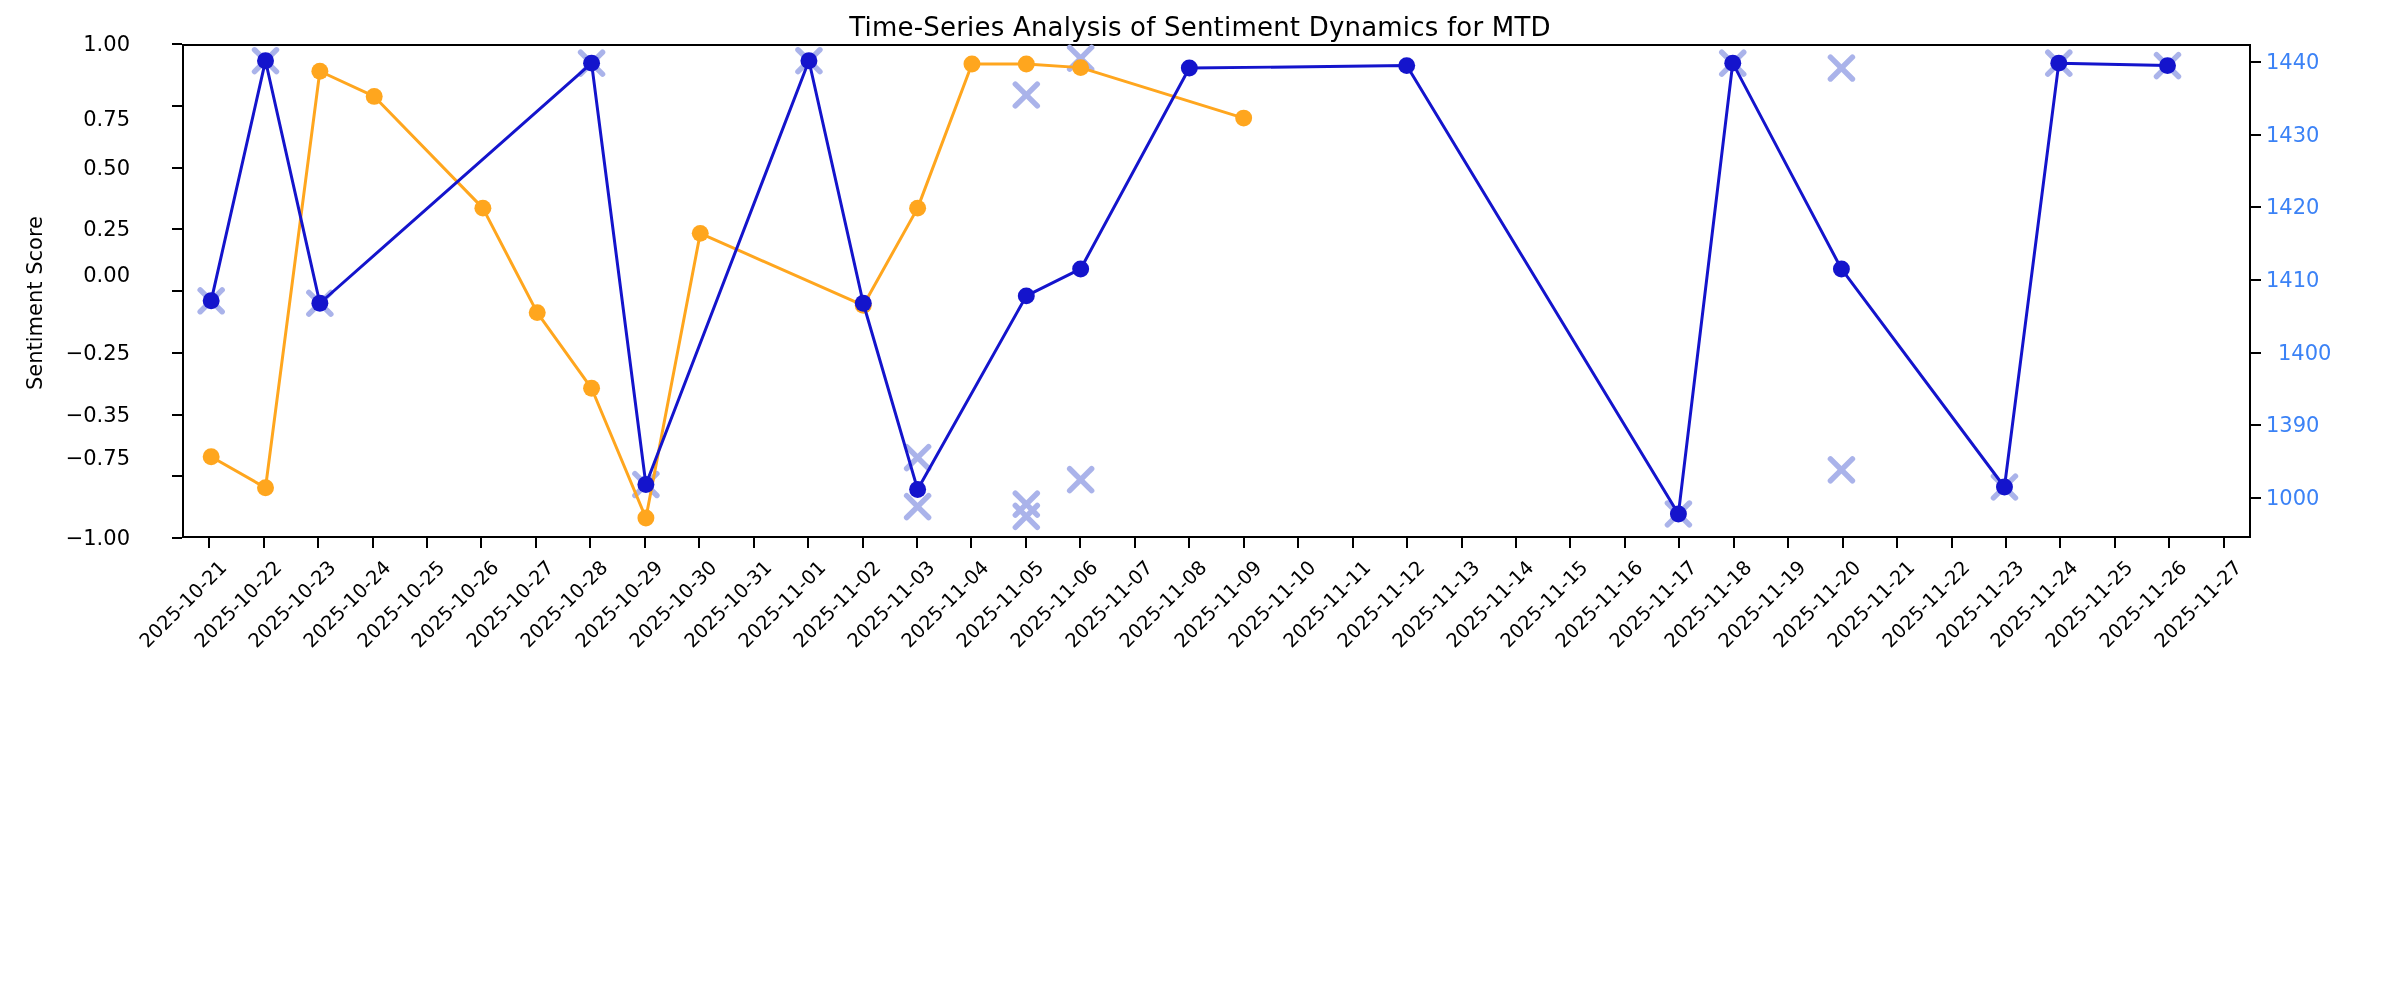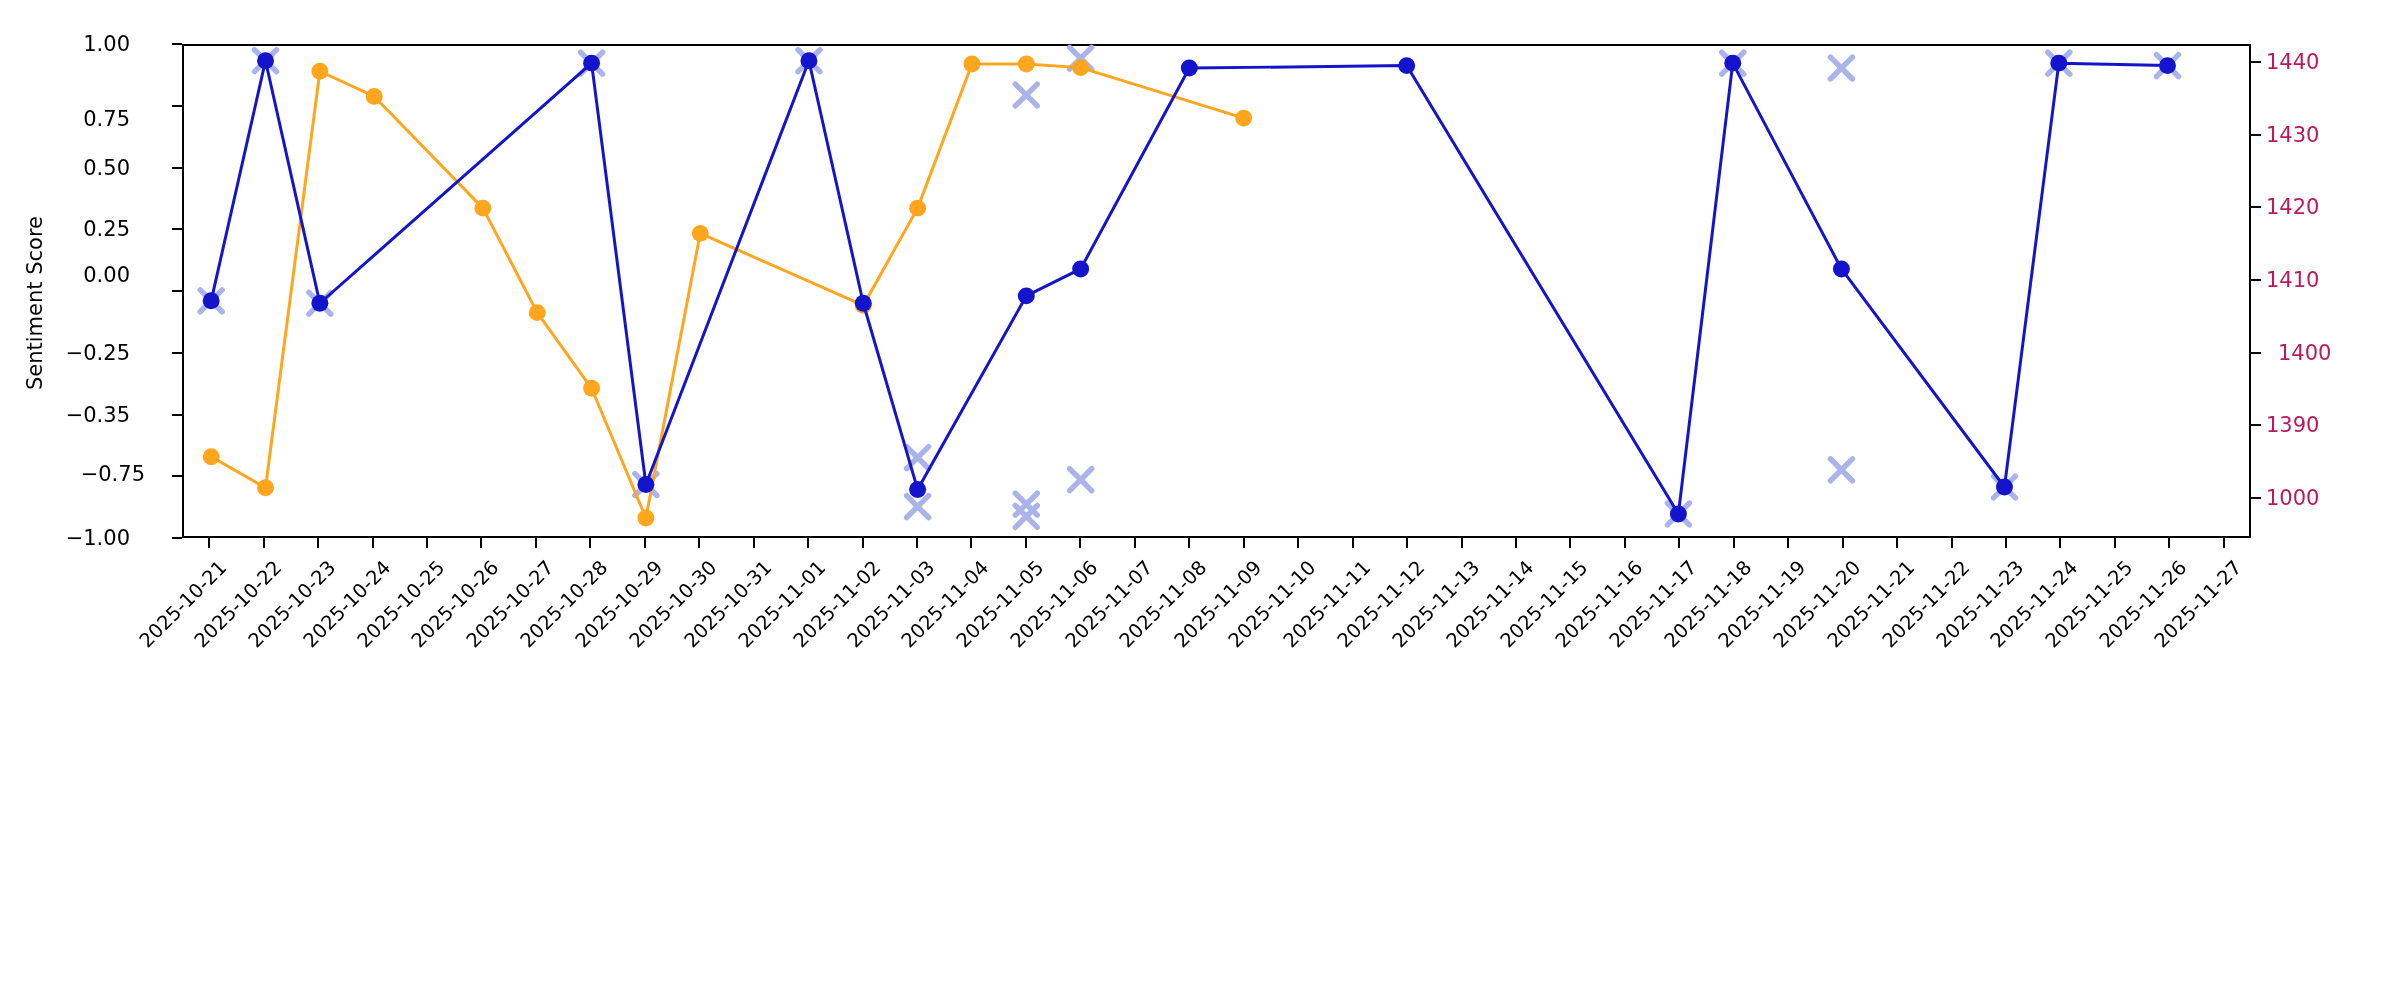--- a/index.html
+++ b/index.html
@@ -3,59 +3,60 @@
 <meta charset="utf-8">
 <style>
   html,body{margin:0;padding:0;background:#ffffff;}
   body{width:2400px;height:1000px;font-family:"DejaVu Sans",sans-serif;overflow:hidden;}
   #fig{position:relative;width:2400px;height:1000px;background:#ffffff;}
   #title{position:absolute;left:0;top:12px;width:2400px;text-align:center;font-size:26px;color:#000;letter-spacing:.2px;}
   
   #axes{position:absolute;left:182px;top:44px;width:2069px;height:494px;border:2.2px solid #000;box-sizing:border-box;background:transparent;}
   #plotsvg{position:absolute;left:0;top:0;width:100%;height:100%;overflow:visible;}
   .ytick-lab-left{position:absolute;left:0;width:130px;text-align:right;font-size:21px;color:#000;transform:translateY(-50%);}
-  .ytick-lab-right{position:absolute;left:2266px;width:130px;text-align:left;font-size:21px;color:#be185d;transform:translateY(-50%);}
+  .ytick-lab-right{position:absolute;left:2266px;width:130px;text-align:left;font-size:21px;color:#3b82f6;transform:translateY(-50%);}
   .tickmark-left{position:absolute;left:172px;width:10px;height:2px;background:#000;}
   .tickmark-right{position:absolute;left:2251px;width:10px;height:2px;background:#000;}
   .tickmark-bot{position:absolute;top:538px;width:2px;height:10px;background:#000;}
   #ylabel-left{position:absolute;left:-115px;top:291px;width:300px;text-align:center;font-size:21px;color:#000;transform:rotate(-90deg);transform-origin:center center;}
   #ylabel-right{position:absolute;left:2260px;top:291px;width:300px;text-align:center;font-size:21px;color:#000;transform:rotate(90deg);transform-origin:center center;}
   .xtick{position:absolute;top:556px;font-size:19.5px;color:#000;white-space:nowrap;transform-origin:right top;transform:rotate(-45deg);text-align:right;}
   #legend{position:absolute;left:193px;top:55px;border:1.4px solid #cfcfcf;background:rgba(255,255,255,.92);border-radius:3px;padding:10px 22px 10px 14px;}
   .legrow{display:flex;align-items:center;height:33px;}
   .legmark{width:74px;display:flex;align-items:center;justify-content:center;position:relative;height:20px;}
   .legline{position:absolute;left:2px;right:2px;height:3px;background:#ffa61e;}
   .legdot{width:13px;height:13px;border-radius:50%;position:relative;z-index:2;}
   .leglabel{font-size:23px;color:#000;padding-left:14px;}
 </style>
 </head>
 <body>
 
 <div id="fig">
 
+  <div id="title">Time-Series Analysis of Sentiment Dynamics for MTD</div>
 
   <div id="ylabel-left">Sentiment Score</div>
   <div id="ylabel-right">Close Price (USD)</div>
 
   <div id="ticks-left">
       <div class="ytick-lab-left" style="top: 44px;">1.00</div>
       <div class="tickmark-left" style="top: 43px;"></div>
       <div class="ytick-lab-left" style="top: 119px;">0.75</div>
       <div class="tickmark-left" style="top: 104.75px;"></div>
       <div class="ytick-lab-left" style="top: 167.5px;">0.50</div>
       <div class="tickmark-left" style="top: 166.5px;"></div>
       <div class="ytick-lab-left" style="top: 229.25px;">0.25</div>
       <div class="tickmark-left" style="top: 228.25px;"></div>
       <div class="ytick-lab-left" style="top: 275px;">0.00</div>
       <div class="tickmark-left" style="top: 290px;"></div>
       <div class="ytick-lab-left" style="top: 352.75px;">−0.25</div>
       <div class="tickmark-left" style="top: 351.75px;"></div>
       <div class="ytick-lab-left" style="top: 414.5px;">−0.35</div>
       <div class="tickmark-left" style="top: 413.5px;"></div>
-      <div class="ytick-lab-left" style="top: 474px; padding-left: 15px;">−0.75</div>
+      <div class="ytick-lab-left" style="top: 458px;">−0.75</div>
       <div class="tickmark-left" style="top: 475.25px;"></div>
       <div class="ytick-lab-left" style="top: 538px;">−1.00</div>
       <div class="tickmark-left" style="top: 537px;"></div>
     </div>
   <div id="ticks-right">
       <div class="ytick-lab-right" style="top: 62.1618px;">1440</div>
       <div class="tickmark-right" style="top: 61.1618px;"></div>
       <div class="ytick-lab-right" style="top: 134.809px;">1430</div>
       <div class="tickmark-right" style="top: 133.809px;"></div>
       <div class="ytick-lab-right" style="top: 207.456px;">1420</div>

